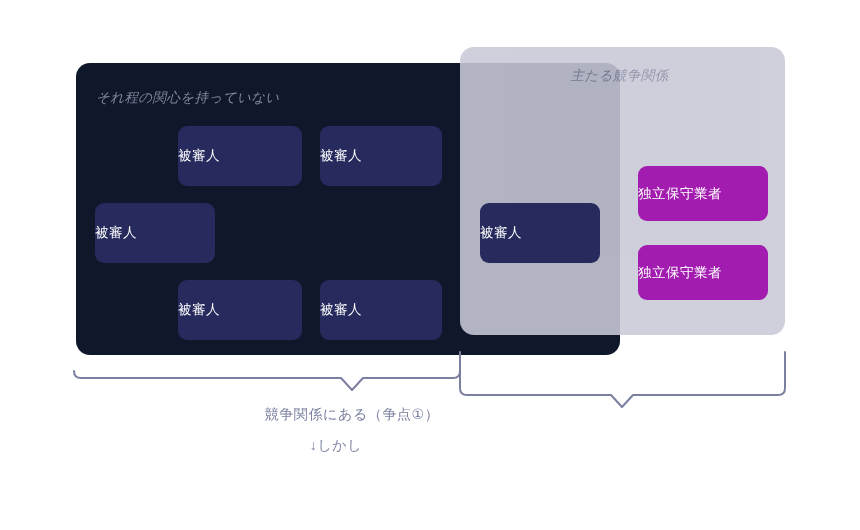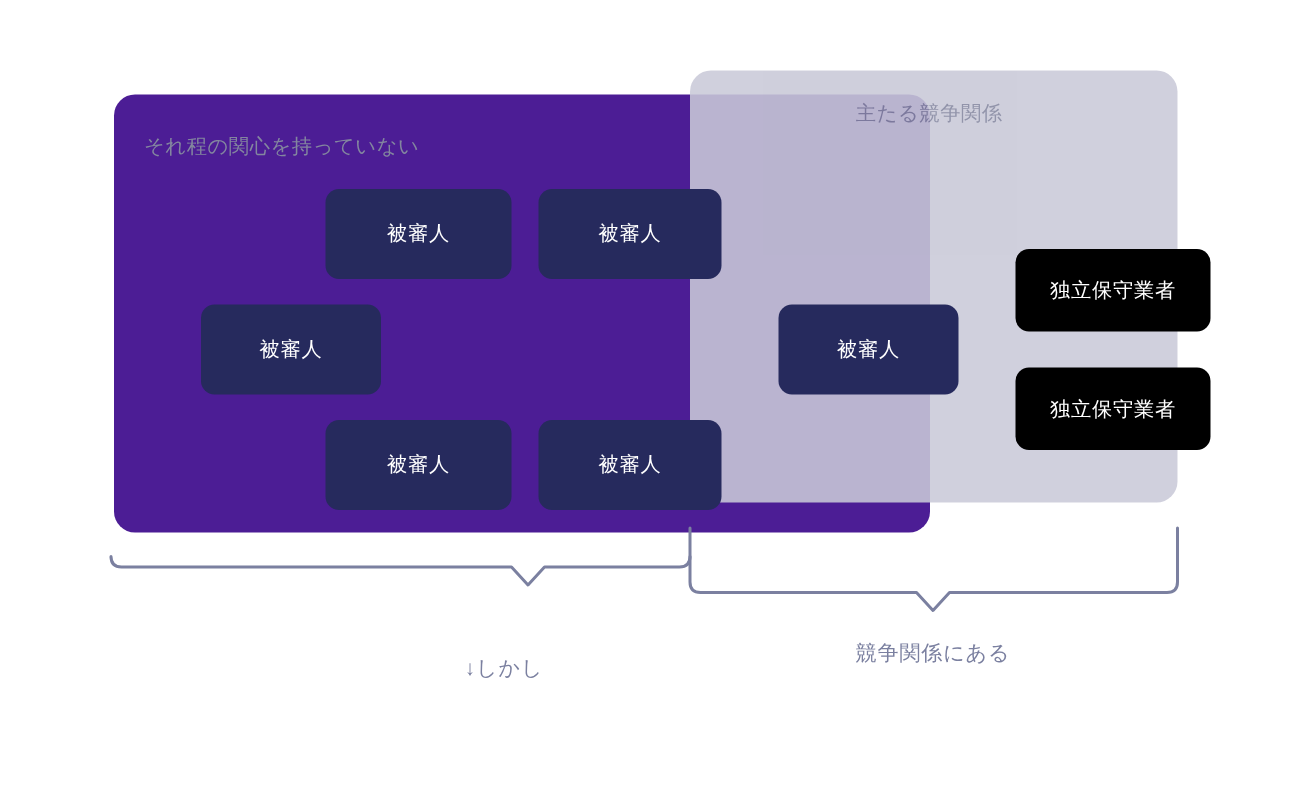--- a/index.html
+++ b/index.html
@@ -16,27 +16,28 @@
     height: 530px;
     background: #ffffff;
     overflow: hidden;
   }
 
   
   .panel {
     position: absolute;
     border-radius: 14px;
     box-sizing: border-box;
+    font-style: italic;
   }
   #panel-left {
     left: 76px;
     top: 63px;
     width: 544px;
     height: 292px;
-    background: #4c1d95;
+    background: #0f172a;
     z-index: 1;
   }
   #panel-right {
     left: 460px;
     top: 47px;
     width: 325px;
     height: 288px;
     background: #c9c9d8;
     opacity: 0.88;
     z-index: 2;
@@ -60,33 +61,32 @@
     text-align: center;
     padding-right: 6px;
   }
 
   
   .node {
     position: absolute;
     border-radius: 9px;
     display: flex;
     align-items: center;
-    justify-content: center;
+    justify-content: flex-start;
     font-size: 13.5px;
     letter-spacing: 0.5px;
     box-sizing: border-box;
     z-index: 4;
-    margin-left: 39px;
   }
   .node.navy {
     background: #262a5d;
     color: #ffffff;
   }
   .node.gold {
-    background: #000000;
+    background: #a21caf;
     color: #ffffff;
     font-family: Liberation Serif, serif;
   }
 
   
   .brace-svg {
     position: absolute;
     z-index: 3;
     overflow: visible;
   }
@@ -150,16 +150,16 @@
     <span>独立保守業者</span>
   </div>
 
   <svg class="brace-svg" id="brace-0" width="860" height="530" viewBox="0 0 860 530">
     <path class="brace-path" d="M 74 372 L 74 371 Q 74 378 81 378 L 341 378 L 352 390 L 363 378 L 453 378 Q 460 378 460 371 L 460 372"></path>
   </svg>
   <svg class="brace-svg" id="brace-1" width="860" height="530" viewBox="0 0 860 530">
     <path class="brace-path" d="M 460 352 L 460 388 Q 460 395 467 395 L 611 395 L 622 407 L 633 395 L 778 395 Q 785 395 785 388 L 785 352"></path>
   </svg>
 
+  <div class="caption centered" id="cap-0" style="left: 352px; top: 406px;">競争関係にある（争点①）</div>
   <div class="caption centered" id="cap-1" style="left: 336px; top: 437px;">↓しかし</div>
-  <div class="caption centered" id="cap-3" style="left: 622px; top: 427px;">競争関係にある</div>
 
 </div>
 
 </body></html>

